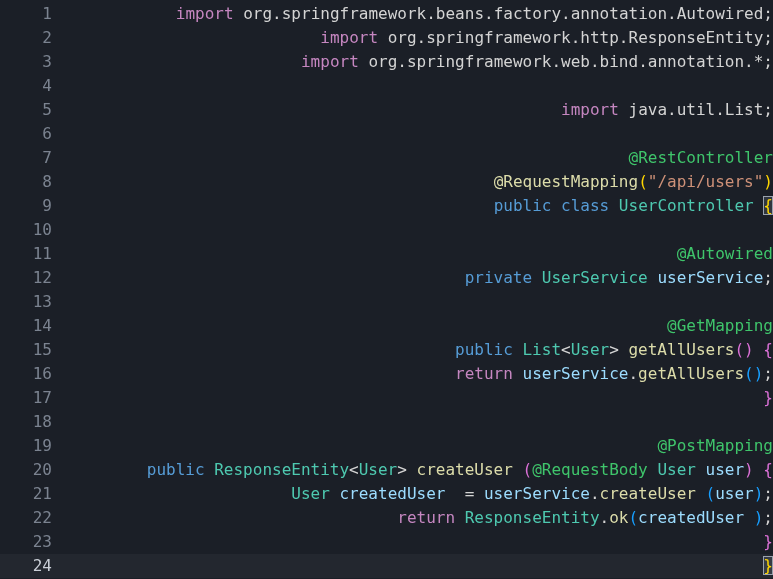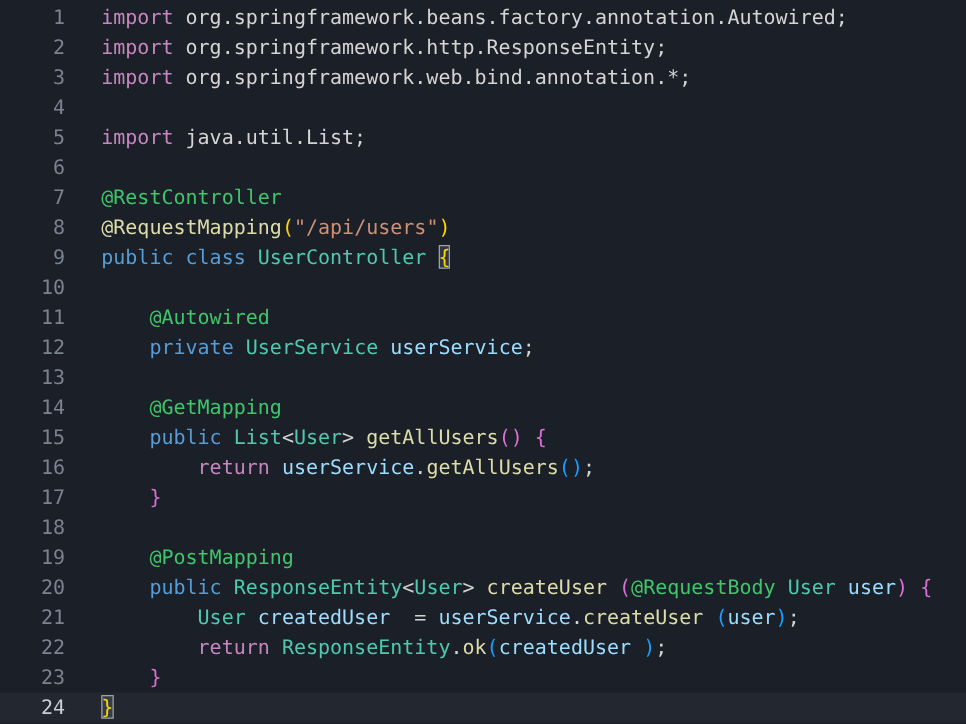--- a/index.html
+++ b/index.html
@@ -15,21 +15,21 @@
     cursor: text;
   }
   .line { display: flex; height: 24px; align-items: center; }
   .gutter {
     flex: 0 0 52px;
     width: 52px;
     text-align: right;
     margin-right: 29px;
     user-select: none;
   }
-  .code { white-space: pre; flex: 1 1 auto; }
+  .code { white-space: pre; flex: 1 1 auto; text-align: right; }
   .line.current { background: #23272f; }
   .bracket-match {
     outline: 1px solid #9aa2ad;
     outline-offset: -1px;
     background: rgba(125, 135, 150, 0.22);
   }
 </style>
 </head>
 <body>
 

